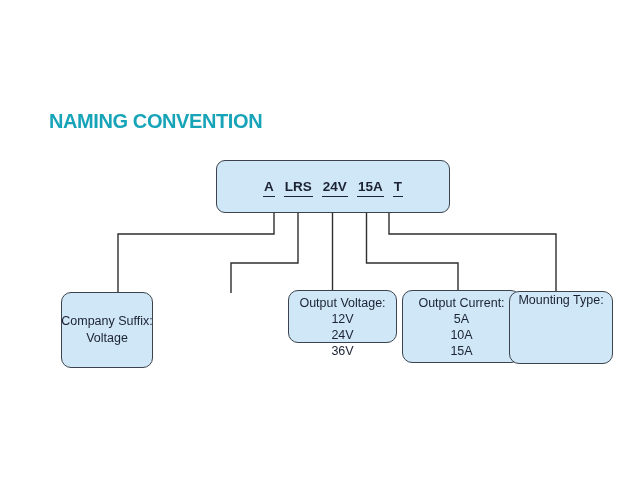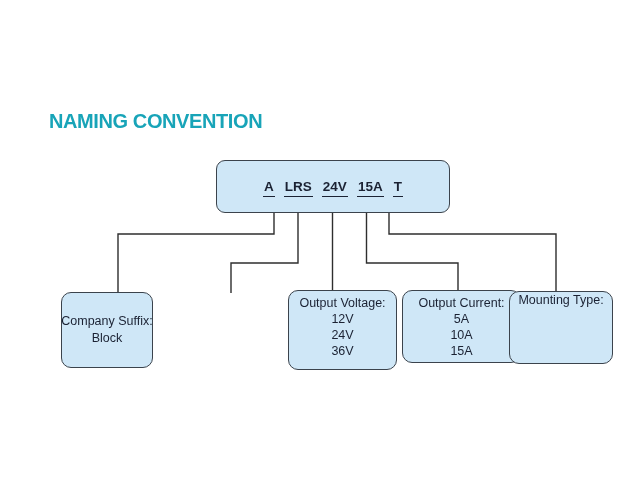--- a/index.html
+++ b/index.html
@@ -36,21 +36,21 @@
     font-size:13.5px;font-weight:600;padding-top:2px;
   }
   .model-box .tok{
     display:inline-block;
     border-bottom:1.5px solid var(--ink);
     padding:0 1px 1px 1px;
     white-space:nowrap;
   }
   .box-company {left:61px; top:292px;width:92px;height:76px;}
   .box-series  {left:178px;top:293px;width:106px;height:74px;}
-  .box-voltage {left:288px;top:290px;width:109px;height:80px;justify-content:flex-start;padding-top:4px;line-height:16px;}
+  .box-voltage {left:288px;top:290px;width:109px;height:53px;justify-content:flex-start;padding-top:4px;line-height:16px;}
   .box-current {left:402px;top:290px;width:119px;height:73px;justify-content:flex-start;padding-top:4px;line-height:16px;}
   .box-mounting{left:509px;top:291px;width:104px;height:73px;line-height:16px;padding:0 1px;justify-content:space-between;}
   .wires{position:absolute;left:0;top:0;width:640px;height:480px;pointer-events:none;}
   .wires path{fill:none;stroke:var(--line);stroke-width:1.4px;}
   .line{display:block;white-space:nowrap;}
 </style>
 </head>
 <body>
 
 <div class="canvas">
@@ -68,21 +68,21 @@
   <div class="nbox model-box">
     <span class="tok">A</span>
     <span class="tok">LRS</span>
     <span class="tok">24V</span>
     <span class="tok">15A</span>
     <span class="tok">T</span>
   </div>
 
   <div class="nbox box-company">
     <span class="line">Company Suffix:</span>
-    <span class="line">Block</span>
+    <span class="line">Voltage</span>
   </div>
 
 
   <div class="nbox box-voltage">
     <span class="line">Output Voltage:</span>
     <span class="line">12V</span>
     <span class="line">24V</span>
     <span class="line">36V</span>
   </div>
 

